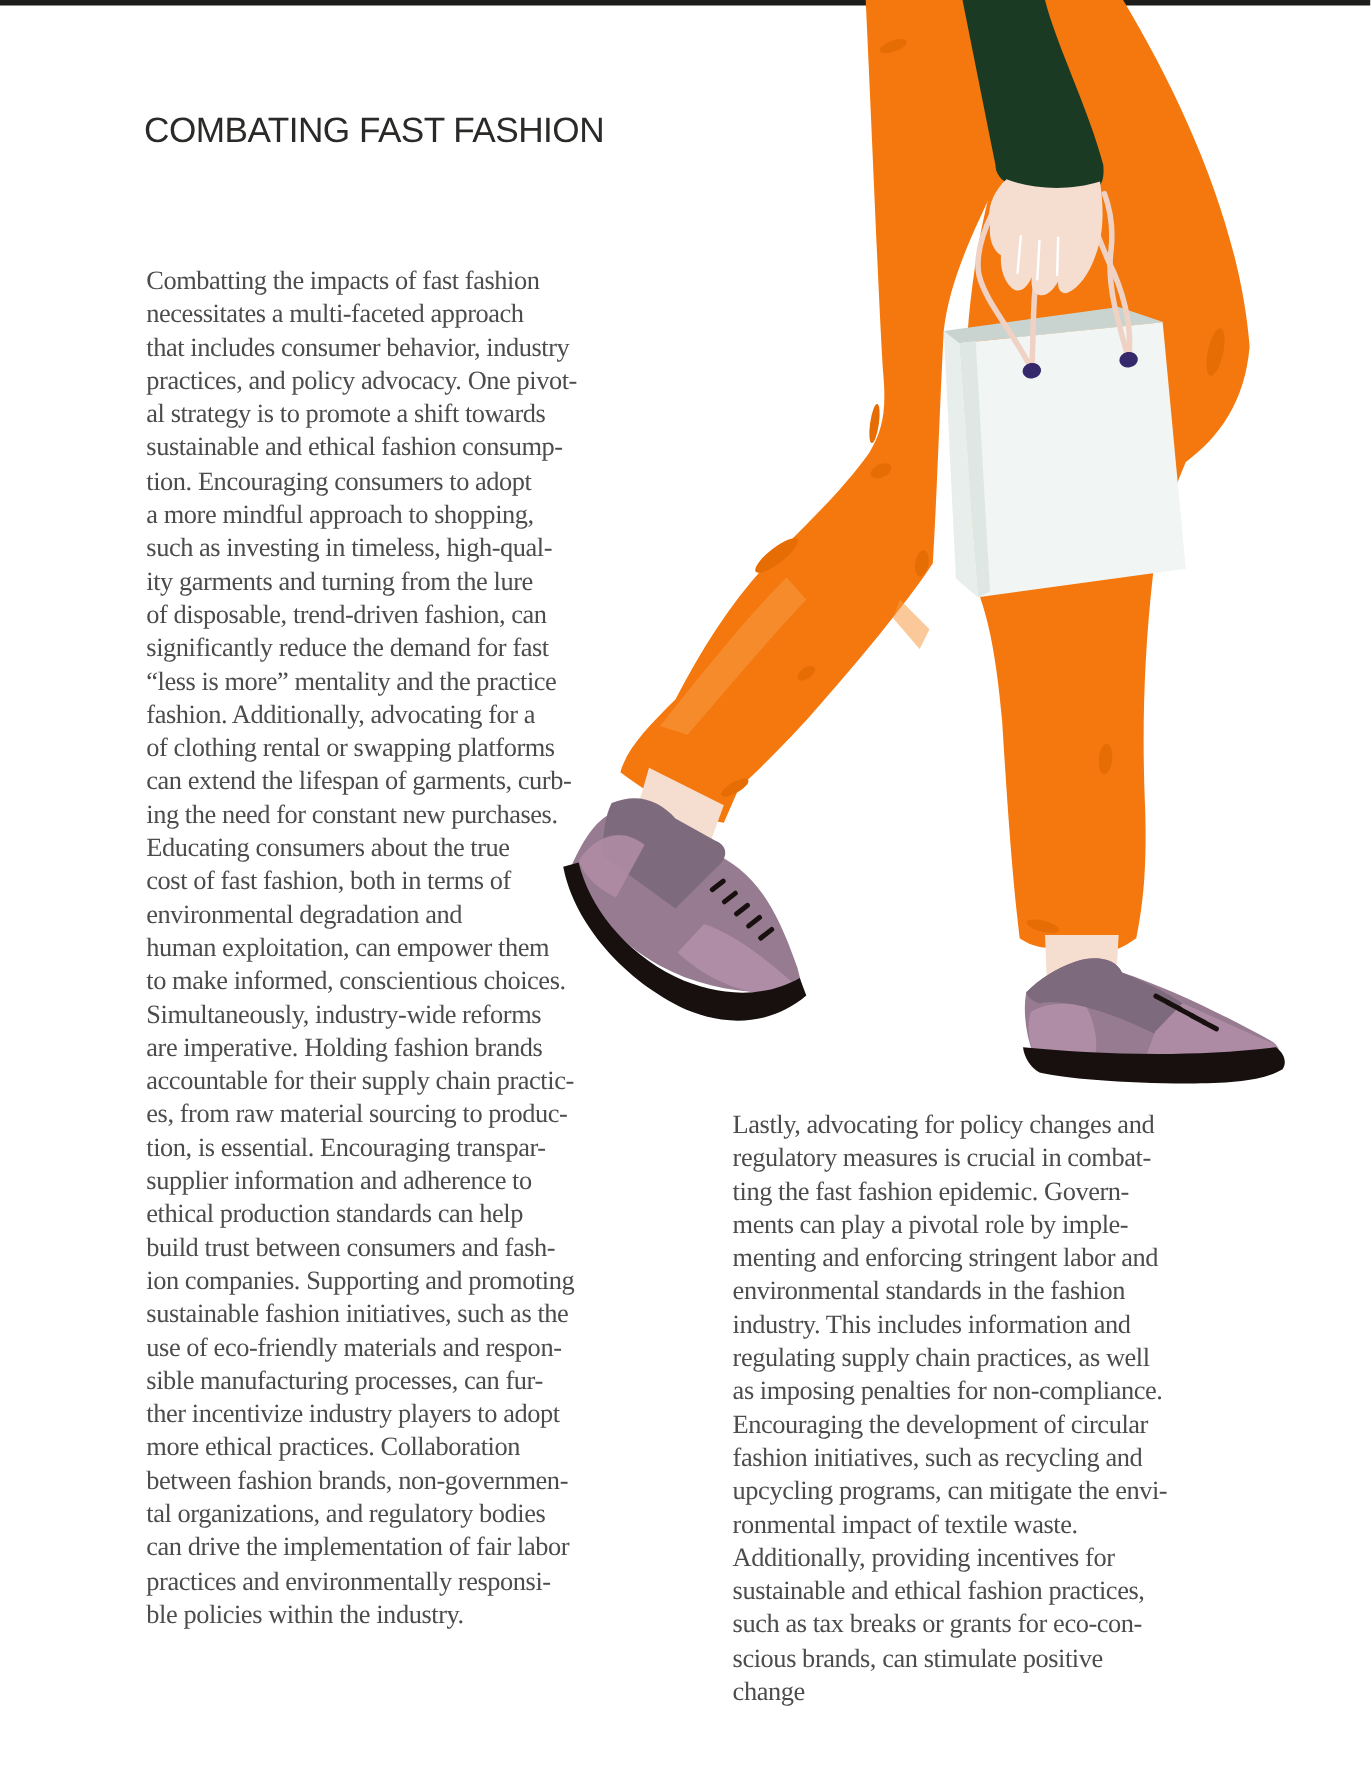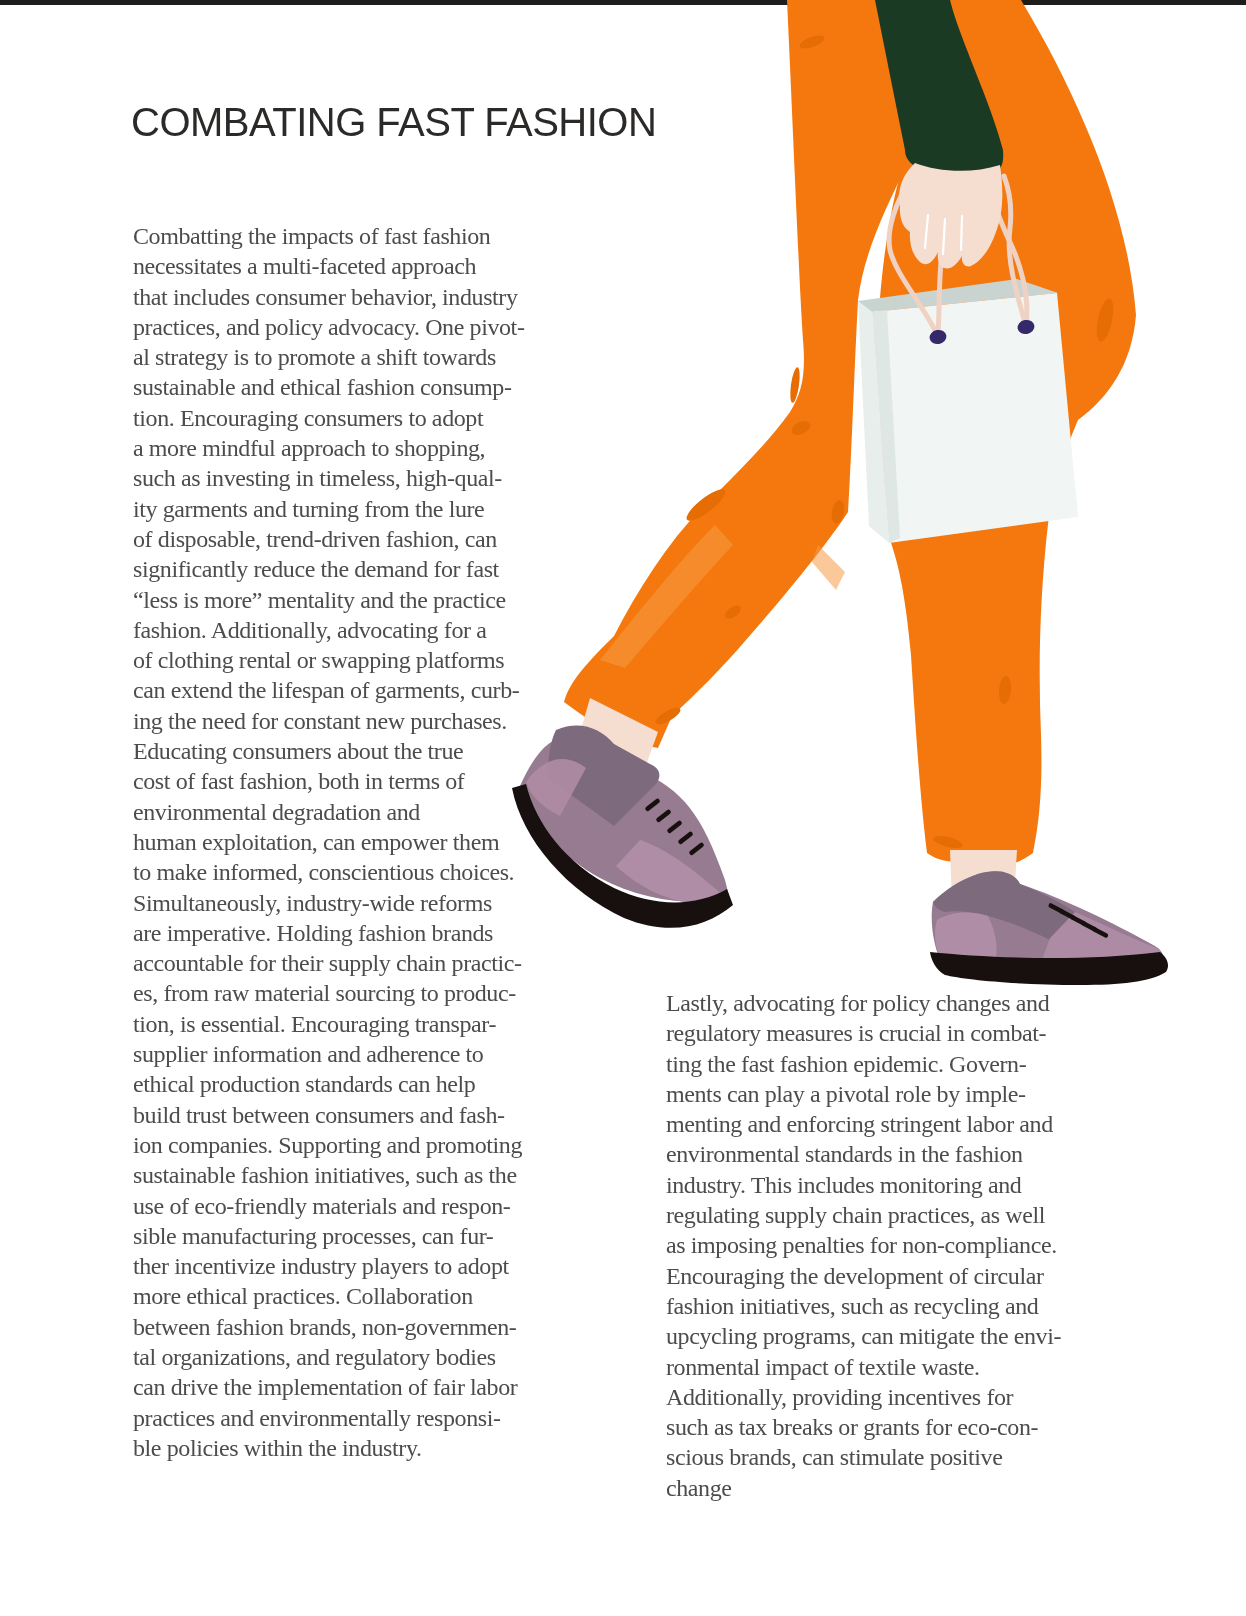--- a/index.html
+++ b/index.html
@@ -14,32 +14,33 @@
   .topbar{
     position:absolute;left:0;top:0;width:1246px;height:5px;
   }
   .illustration{
     position:absolute;left:0;top:0;width:1246px;height:1000px;
   }
   .page-title{
     position:absolute;left:131px;top:100px;
     font-family:"Liberation Sans", sans-serif;
     font-weight:300;
-    font-size:40px;
+    font-size:32px;
     letter-spacing:-0.5px;
     color:#2b2a28;
     white-space:nowrap;
     margin:0;
   }
   .col{
     position:absolute;
     font-size:24px;
     line-height:30.3px;
     letter-spacing:-0.4px;
     color:#4c4c4e;
+    margin-top:20px;
   }
   .col .tline{white-space:nowrap;}
   .col-left{left:133px;top:221px;width:460px;}
   .col-right{left:666px;top:988px;width:470px;}
 </style>
 </head>
 <body>
 
 <div class="page">
 
@@ -247,26 +248,27 @@
       <div class="tline">ble policies within the industry.</div>
     </div>
 
   <div class="col col-right">
       <div class="tline">Lastly, advocating for policy changes and</div>
       <div class="tline">regulatory measures is crucial in combat-</div>
       <div class="tline">ting the fast fashion epidemic. Govern-</div>
       <div class="tline">ments can play a pivotal role by imple-</div>
       <div class="tline">menting and enforcing stringent labor and</div>
       <div class="tline">environmental standards in the fashion</div>
-      <div class="tline">industry. This includes monitoring and</div>
+      <div class="tline">industry. This includes information and</div>
       <div class="tline">regulating supply chain practices, as well</div>
       <div class="tline">as imposing penalties for non-compliance.</div>
       <div class="tline">Encouraging the development of circular</div>
       <div class="tline">fashion initiatives, such as recycling and</div>
       <div class="tline">upcycling programs, can mitigate the envi-</div>
       <div class="tline">ronmental impact of textile waste.</div>
       <div class="tline">Additionally, providing incentives for</div>
+      <div class="tline">sustainable and ethical fashion practices,</div>
       <div class="tline">such as tax breaks or grants for eco-con-</div>
       <div class="tline">scious brands, can stimulate positive</div>
       <div class="tline">change</div>
     </div>
 
 </div>
 
 </body></html>

